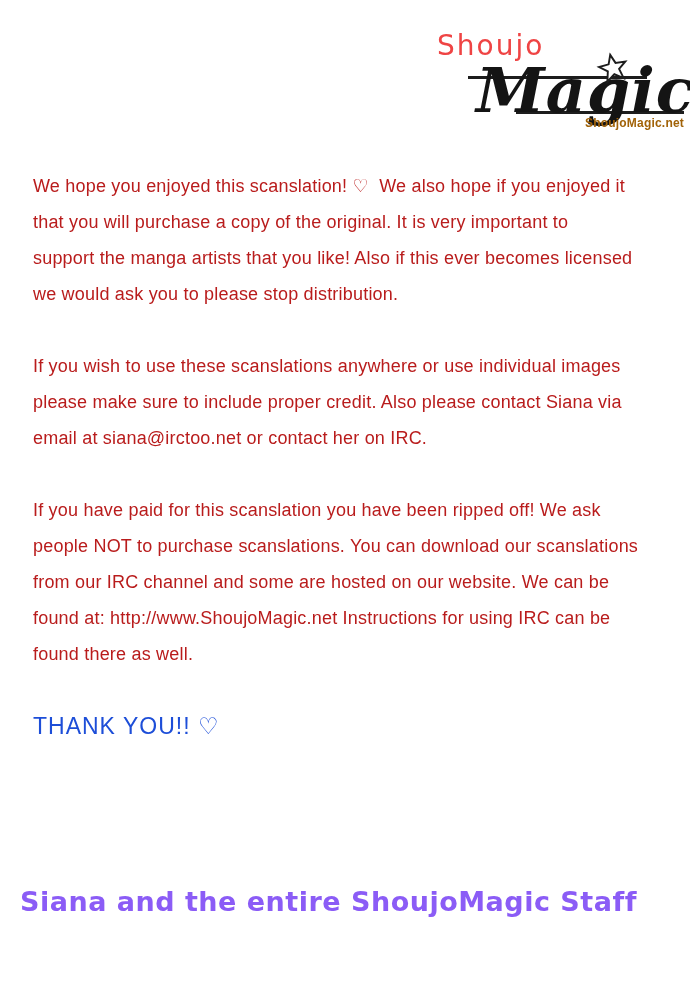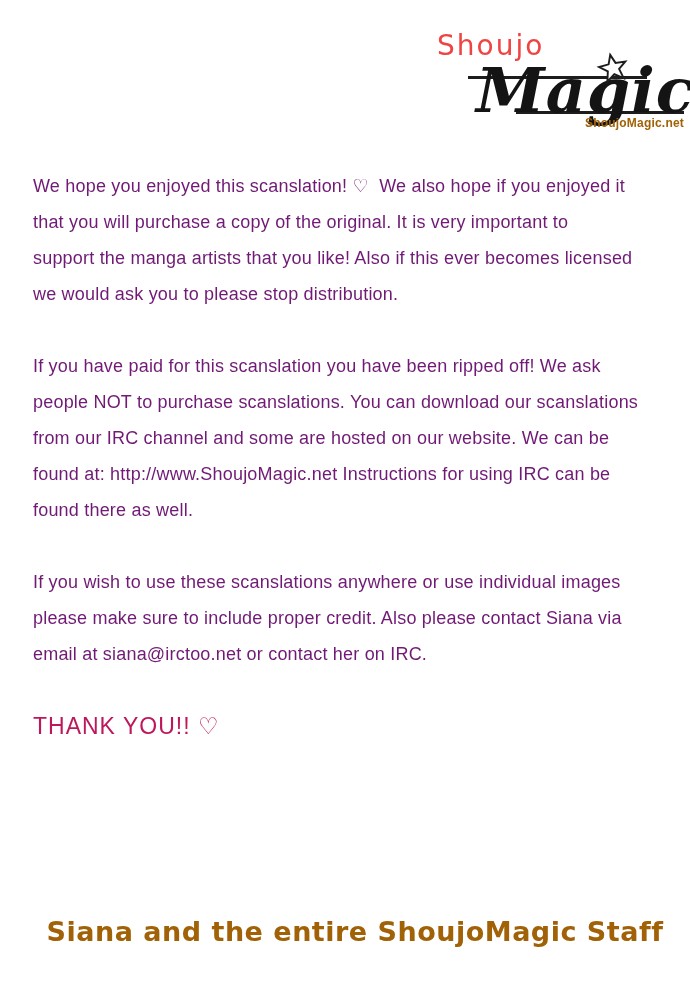--- a/index.html
+++ b/index.html
@@ -92,46 +92,44 @@
     .content {
       position: absolute;
       left: 33px;
       top: 168px;
       width: 650px;
     }
     .para {
       margin: 0 0 36px 0;
       font-size: 18px;
       line-height: 36px;
-      color: #701a75;
+      color: #b91c1c;
       letter-spacing: 0.2px;
       white-space: pre;
     }
     .thanks {
       margin: 0;
       font-size: 23px;
       line-height: 36px;
-      color: #be185d;
+      color: #1d4ed8;
       letter-spacing: 1px;
       white-space: pre;
     }
 
     
     .staff {
       position: absolute;
       left: 20px;
       right: 0;
       top: 886px;
-      text-align: center;
       font-family: "DejaVu Sans", sans-serif;
       font-size: 27px;
       font-weight: bold;
-      color: #a16207;
+      color: #8b5cf6;
       letter-spacing: 0.5px;
-      margin-top: 30px;
     }
   </style>
 </head>
 <body>
 
 <div class="page">
 
   <header class="logo">
     <div class="logo-shoujo">Shoujo</div>
     <div class="logo-rule-top"></div>
@@ -141,26 +139,26 @@
     </svg>
     <div class="logo-rule-bottom"></div>
     <div class="logo-site">ShoujoMagic.net</div>
   </header>
 
   <main class="content">
     <p class="para">We hope you enjoyed this scanslation! ♡  We also hope if you enjoyed it
 that you will purchase a copy of the original. It is very important to
 support the manga artists that you like! Also if this ever becomes licensed
 we would ask you to please stop distribution.</p>
+    <p class="para">If you wish to use these scanslations anywhere or use individual images
+please make sure to include proper credit. Also please contact Siana via
+email at siana@irctoo.net or contact her on IRC.</p>
     <p class="para">If you have paid for this scanslation you have been ripped off! We ask
 people NOT to purchase scanslations. You can download our scanslations
 from our IRC channel and some are hosted on our website. We can be
 found at: http://www.ShoujoMagic.net Instructions for using IRC can be
 found there as well.</p>
-    <p class="para">If you wish to use these scanslations anywhere or use individual images
-please make sure to include proper credit. Also please contact Siana via
-email at siana@irctoo.net or contact her on IRC.</p>
     <p class="thanks">THANK YOU!! ♡</p>
   </main>
 
   <footer class="staff">Siana and the entire ShoujoMagic Staff</footer>
 
 </div>
 
 </body></html>

